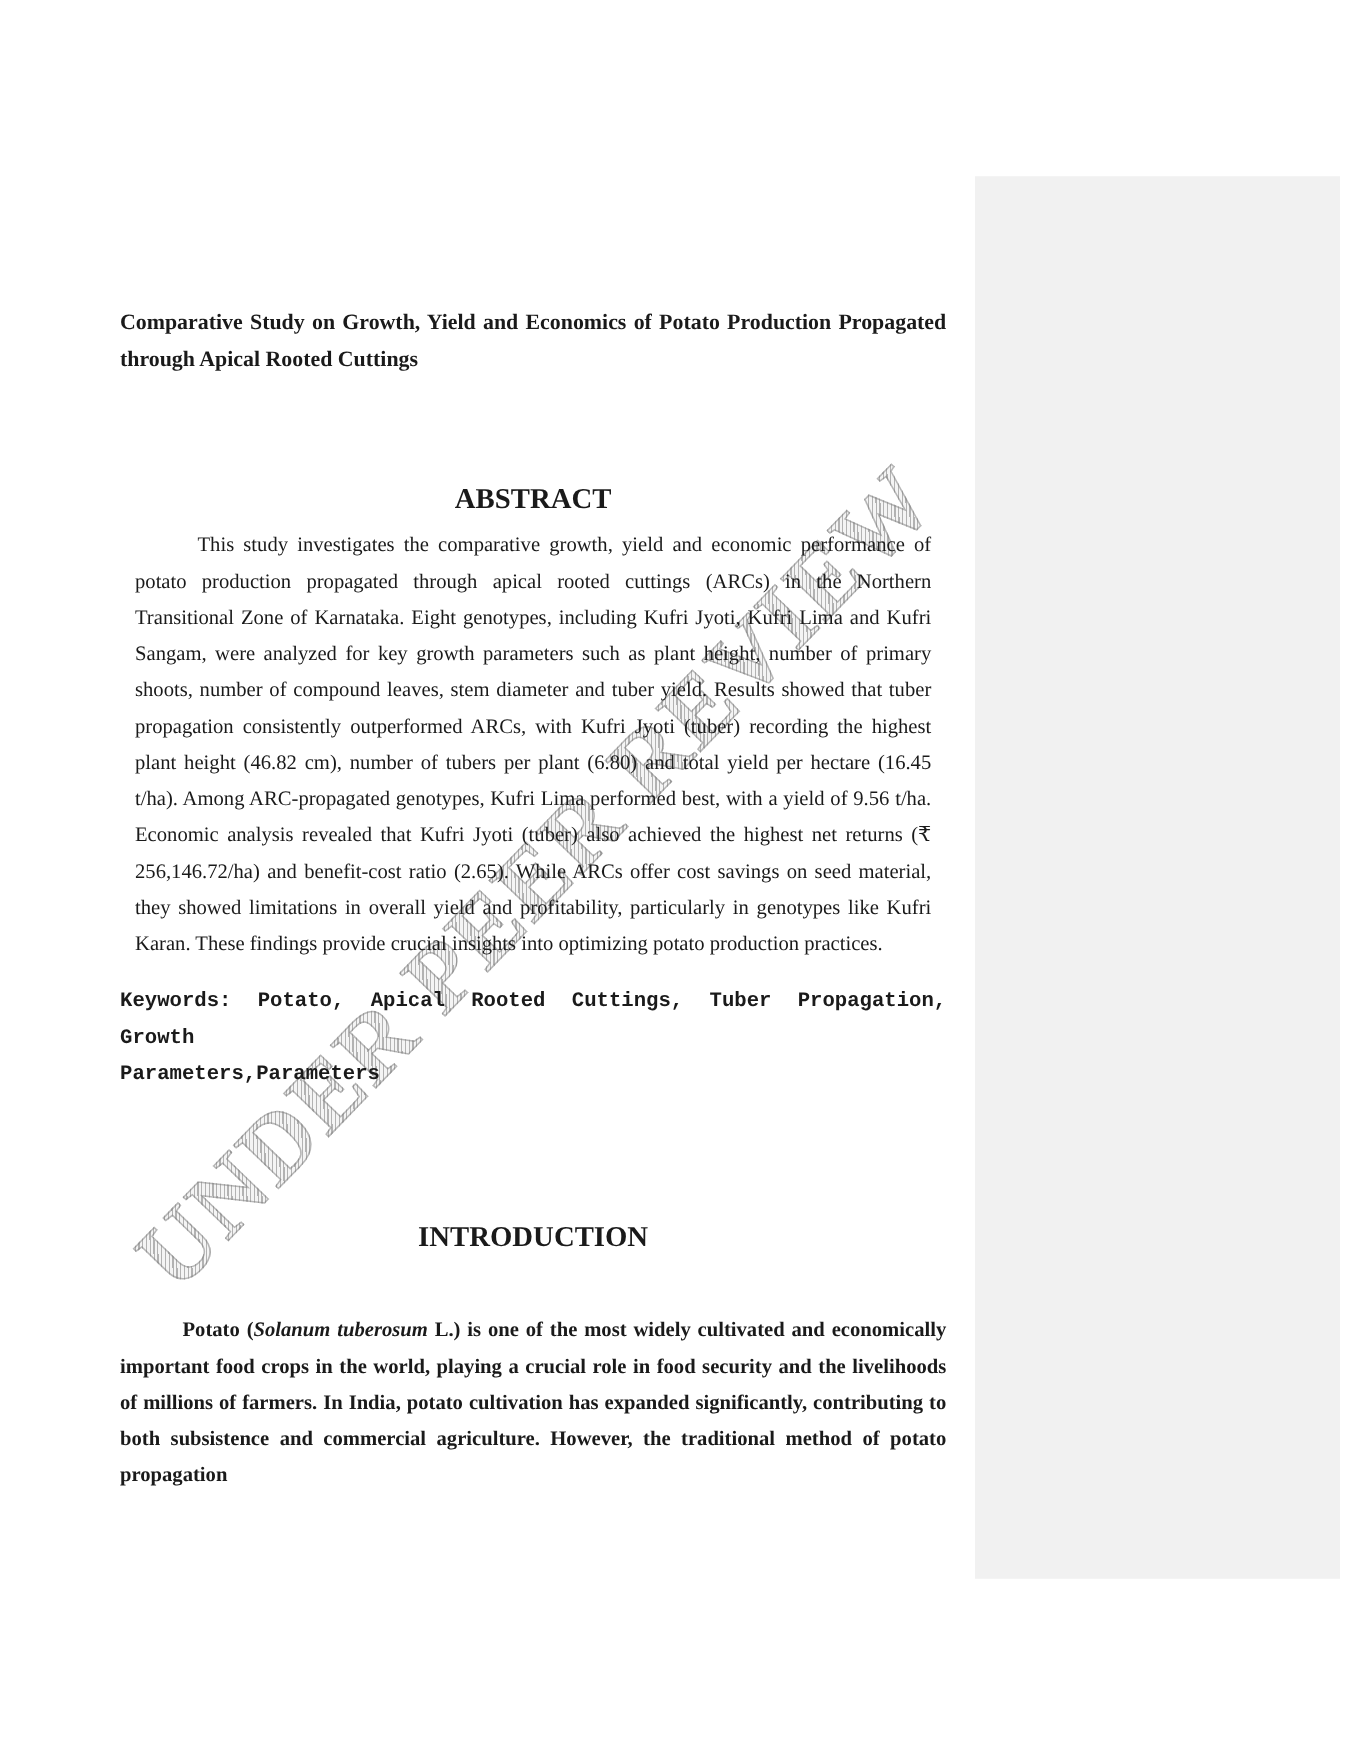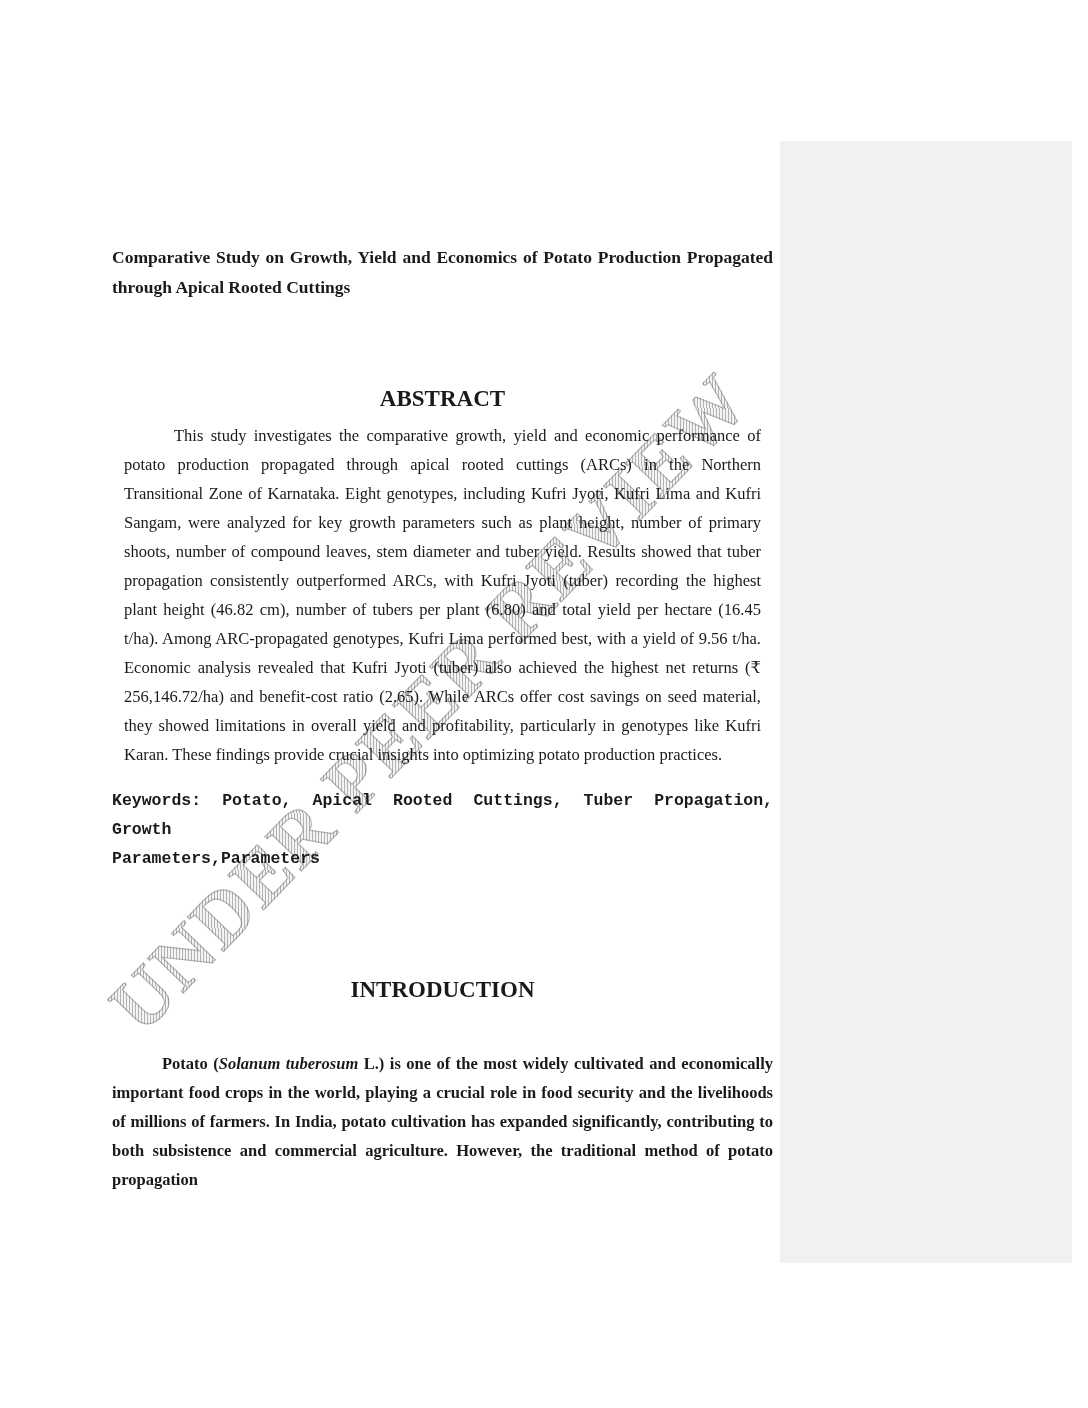--- a/index.html
+++ b/index.html
@@ -51,21 +51,21 @@
         rgba(255, 255, 255, 0) 3px
       );
       -webkit-background-clip: text;
       background-clip: text;
       color: rgba(150, 150, 150, 0.10);
     }
   }
 
   .content {
     position: absolute;
-    left: 112px;
+    left: 96px;
     top: 0;
     width: 661px;
     z-index: 2;
     font-size: 16.5px;
     line-height: 29px;
   }
 
   .paper-title {
     margin-top: 242px;
     font-size: 17.5px;

